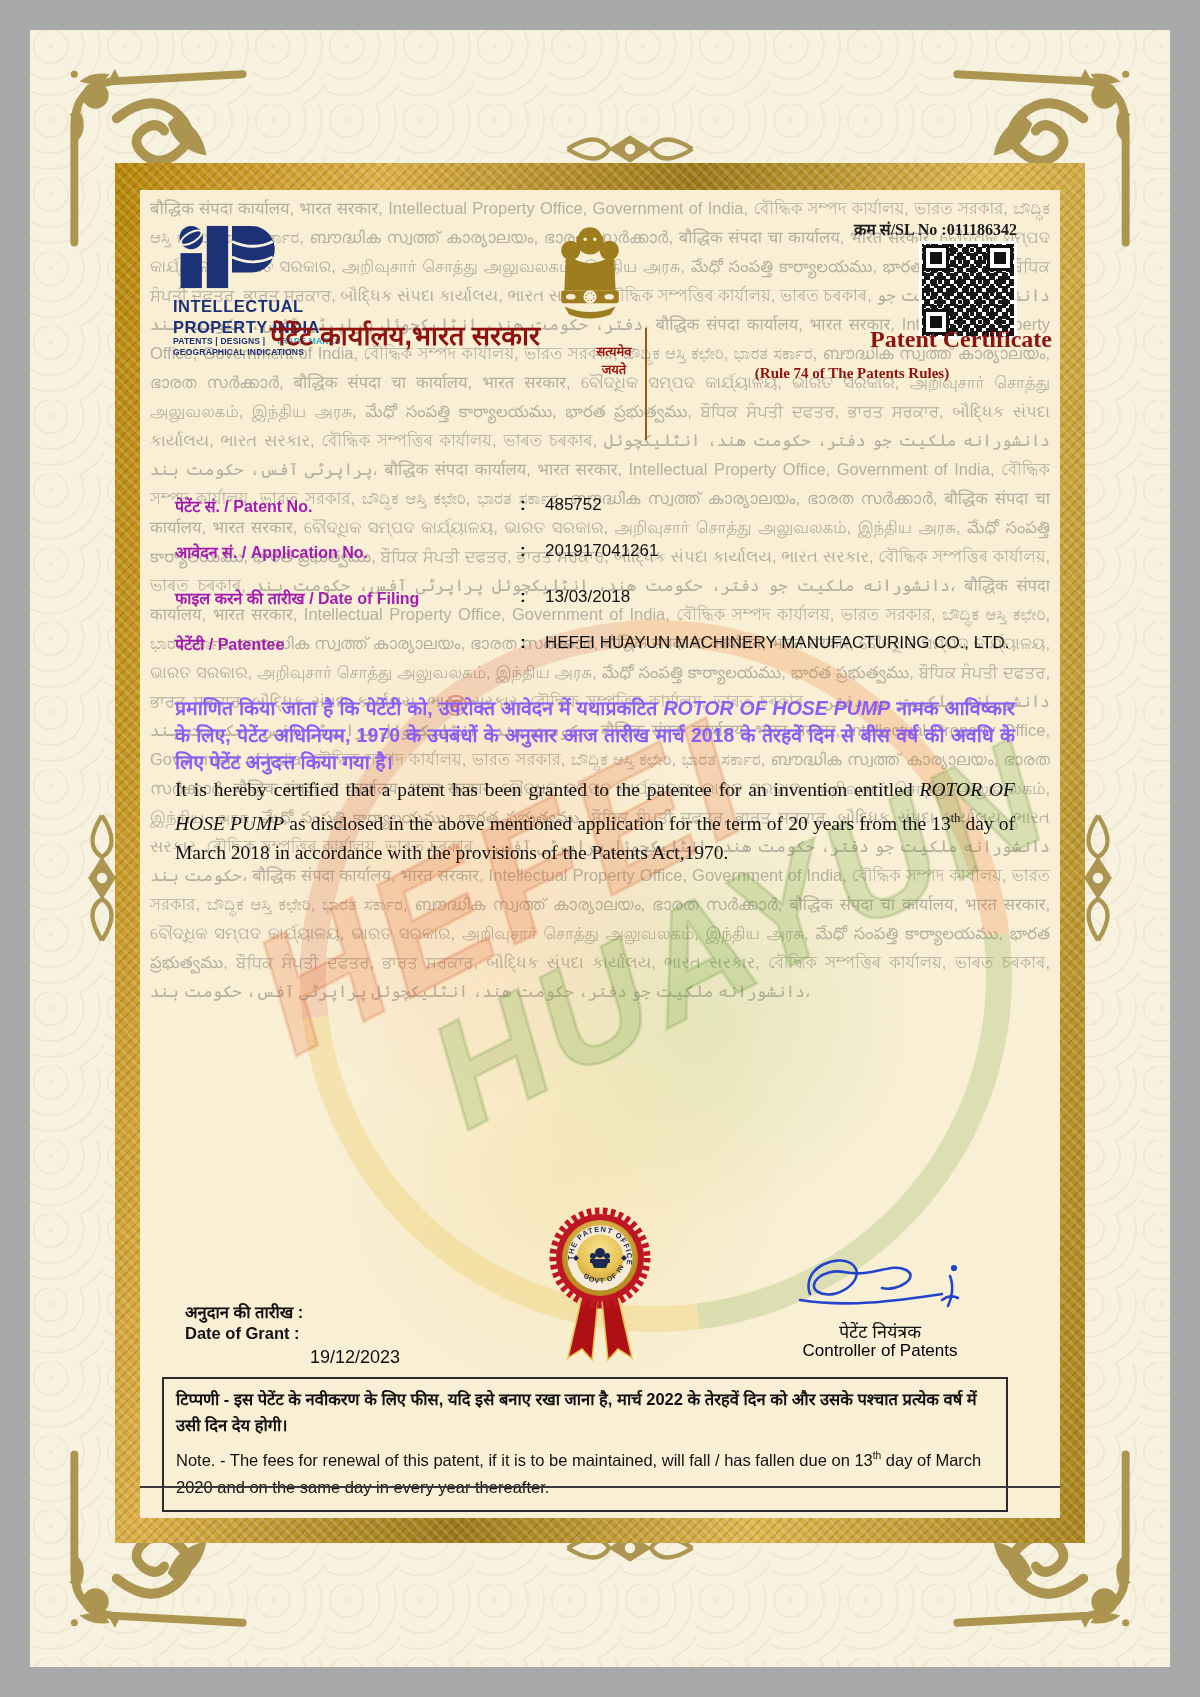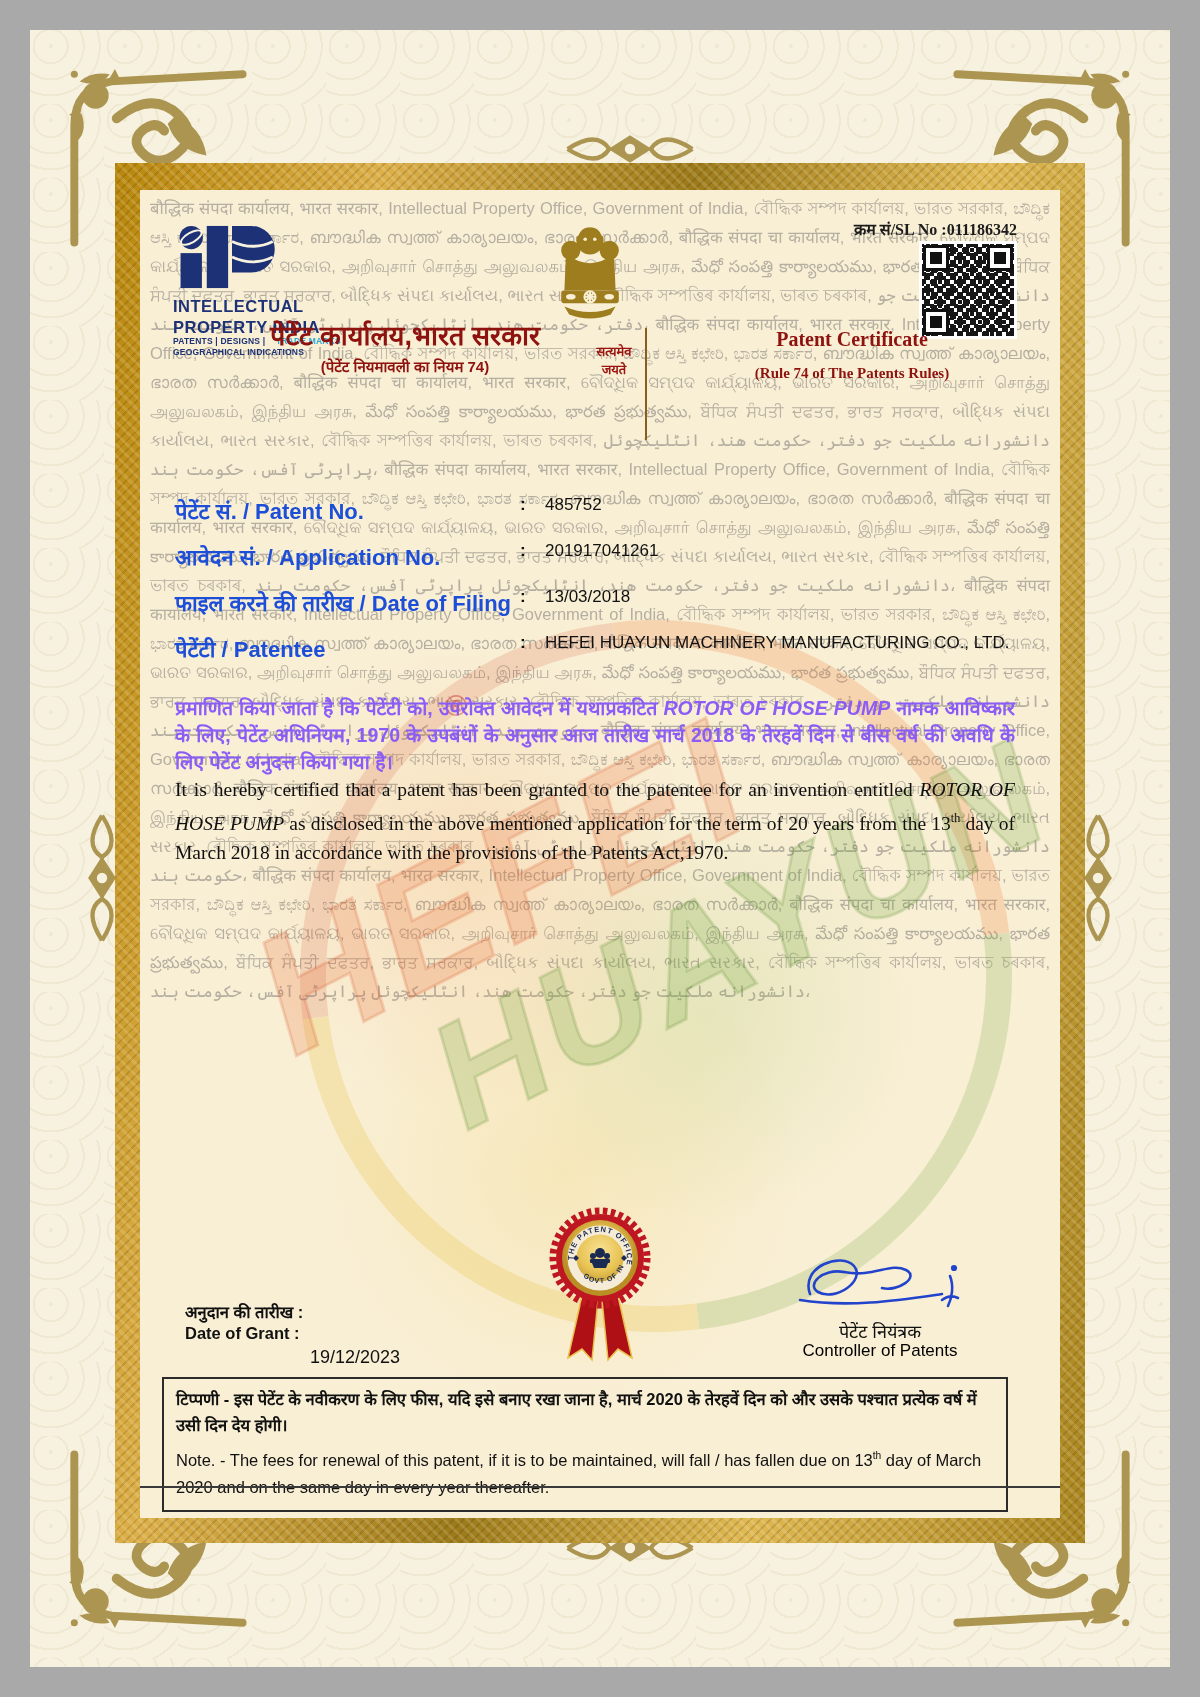--- a/index.html
+++ b/index.html
@@ -62,27 +62,27 @@
   .finder.f1{left:1px;top:1px;} .finder.f2{right:1px;top:1px;} .finder.f3{left:1px;bottom:1px;}
   
   .titles{position:absolute;left:0;top:128px;width:100%;color:#8e120e;}
   .tcol{position:absolute;text-align:center;}
   .tcol.hi{left:30px;width:470px;}
   .tcol.en{left:512px;width:400px;font-family:"Liberation Serif",serif;}
   .hi1{font-size:27px;font-weight:bold;line-height:36px;}
   .hi2{font-size:26px;font-weight:bold;line-height:42px;}
   .hi3{font-size:15px;line-height:26px;font-weight:bold;}
   .en1{font-size:20px;font-weight:bold;line-height:36px;letter-spacing:-0.4px;white-space:nowrap;}
-  .en2{font-size:20px;font-weight:bold;line-height:42px;}
+  .en2{font-size:24px;font-weight:bold;line-height:42px;text-align:right;}
   .en3{font-size:15px;line-height:26px;font-weight:bold;}
   .tdiv{position:absolute;left:505px;top:138px;width:2px;height:112px;background:#8a5d1e;}
   
   .fields{position:absolute;left:35px;top:297px;width:860px;}
   .frow{position:relative;height:46px;}
-  .flabel{position:absolute;left:0;top:8px;font-size:22px;font-weight:700;color:#1d4ed8;}
+  .flabel{position:absolute;left:0;top:8px;font-size:16px;font-weight:700;color:#a21caf;}
   .fcolon{position:absolute;left:345px;top:8px;font-size:17px;font-weight:700;color:#111;}
   .fvalue{position:absolute;left:370px;top:8px;font-size:17px;color:#111;}
   
   .para-hi{position:absolute;left:35px;top:505px;width:840px;font-size:19.5px;line-height:27px;
            text-align:justify;color:#8b5cf6;font-weight:600;}
   .para-en{position:absolute;left:35px;top:585px;width:840px;font-size:19.5px;line-height:29px;
            text-align:justify;color:#101010;font-family:"Liberation Serif",serif;}
   .para-en i, .para-hi i{font-style:italic;}
   
   .seal{position:absolute;left:400px;top:1008px;width:120px;height:170px;}
@@ -215,21 +215,20 @@
     <div class="serial">क्रम सं/SL No :011186342</div>
     <div class="qr">
       <div class="finder f1"></div>
       <div class="finder f2"></div>
       <div class="finder f3"></div>
     </div>
 
     <div class="titles">
       <div class="tcol hi">
         <div class="hi1">पेटेंट कार्यालय,भारत सरकार</div>
-        <div class="hi3">(पेटेंट नियमावली का नियम 74)</div>
       </div>
       <div class="tcol en">
         <div class="en2">Patent Certificate</div>
         <div class="en3">(Rule 74 of The Patents Rules)</div>
       </div>
     </div>
     <div class="tdiv"></div>
 
     <div class="fields">
       <div class="frow">
@@ -303,19 +302,19 @@
           <circle cx="184" cy="20" r="1.8" fill="#2244cc"></circle>
         </g>
       </svg>
       <div class="sig-titles">
         <div class="sg1">पेटेंट नियंत्रक</div>
         <div class="sg2">Controller of Patents</div>
       </div>
     </div>
 
     <div class="note">
-      <div class="nhi">टिप्पणी - इस पेटेंट के नवीकरण के लिए फीस, यदि इसे बनाए रखा जाना है, मार्च 2020 के तेरहवें दिन को और उसके पश्चात प्रत्येक वर्ष में उसी दिन देय होगी।</div>
+      <div class="nhi">टिप्पणी - इस पेटेंट के नवीकरण के लिए फीस, यदि इसे बनाए रखा जाना है, मार्च 2022 के तेरहवें दिन को और उसके पश्चात प्रत्येक वर्ष में उसी दिन देय होगी।</div>
       <div class="nen"><span>Note. - The fees for renewal of this patent, if it is to be maintained, will fall / has fallen due on 13</span><sup>th</sup><span> day of March 2020 and on the same day in every year thereafter.</span></div>
     </div>
 
     <div class="hr-bottom"></div>
   </div>
 </div>
 
 </body></html>

